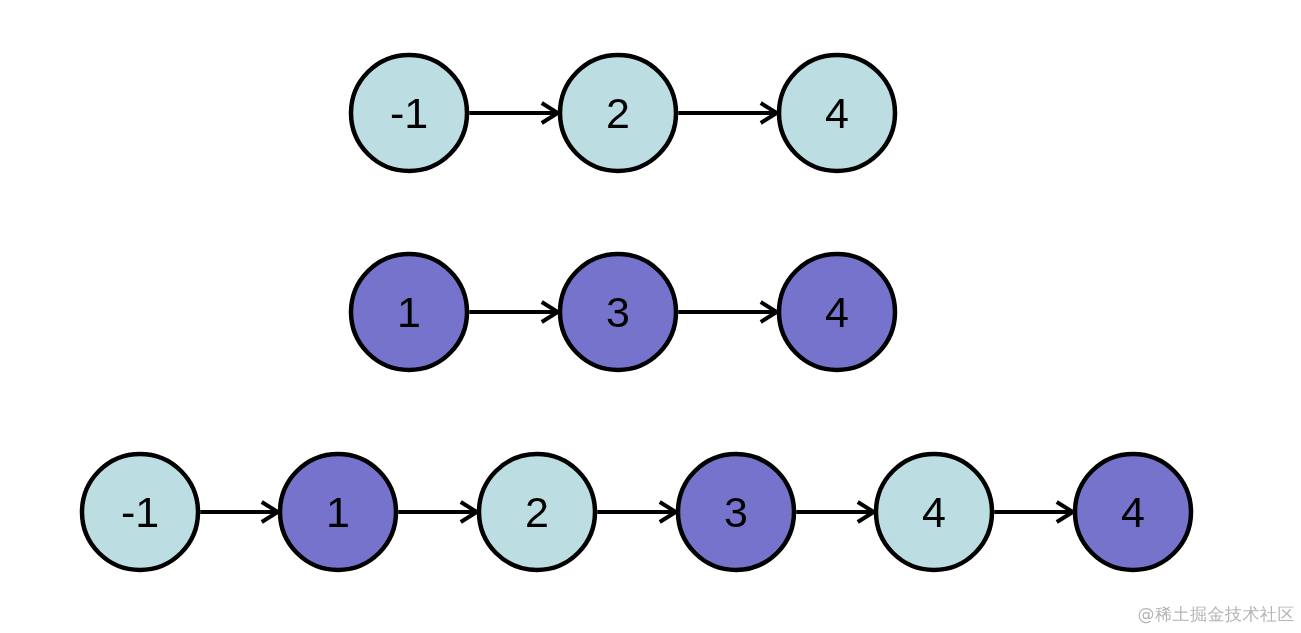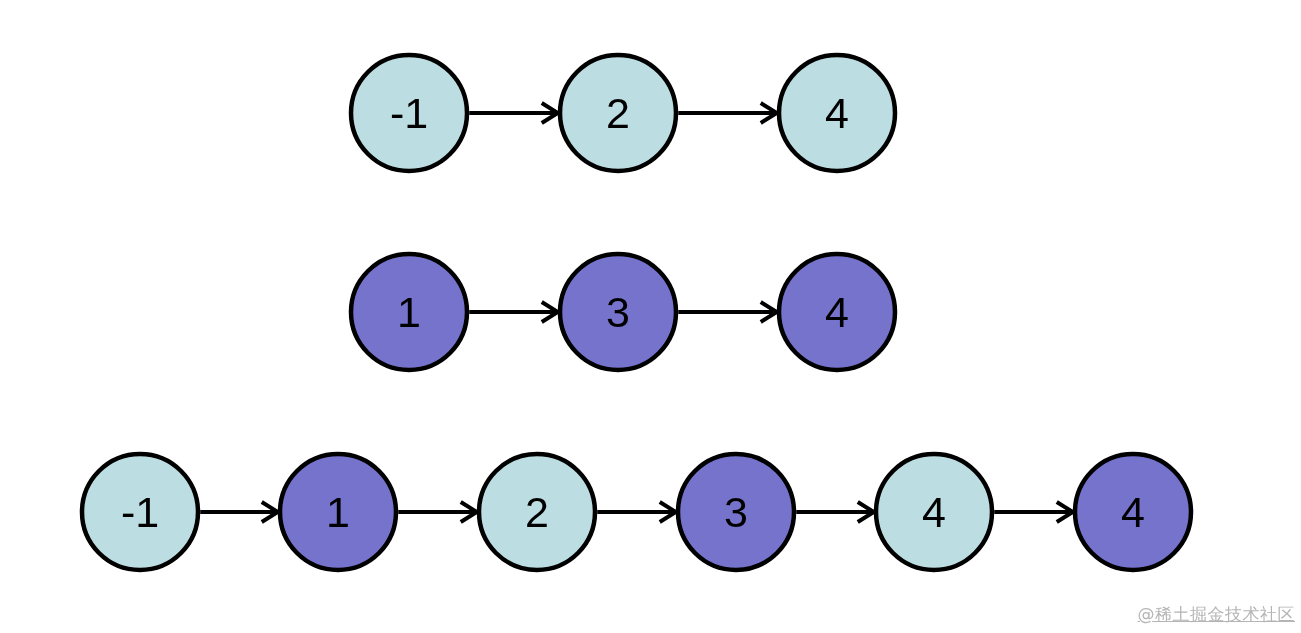--- a/index.html
+++ b/index.html
@@ -24,21 +24,20 @@
     font-family: "Liberation Sans", sans-serif;
   }
   #watermark {
     position: absolute;
     right: 6px;
     bottom: 7px;
     font-size: 17px;
     letter-spacing: 0.5px;
     font-family: "DejaVu Sans", sans-serif;
     user-select: none;
-    text-decoration: underline;
   }
 </style>
 </head>
 <body>
 
 <div id="canvas">
   <svg id="diagram-svg" xmlns="http://www.w3.org/2000/svg" width="1301" height="633">
       <g>
         <line x1="469.25" y1="113" x2="555.75" y2="113" stroke="#000000" stroke-width="4"></line>
         <polyline points="541.75,103 557.75,113 541.75,123" fill="none" stroke="#000000" stroke-width="4" stroke-linecap="butt" stroke-linejoin="miter"></polyline>

